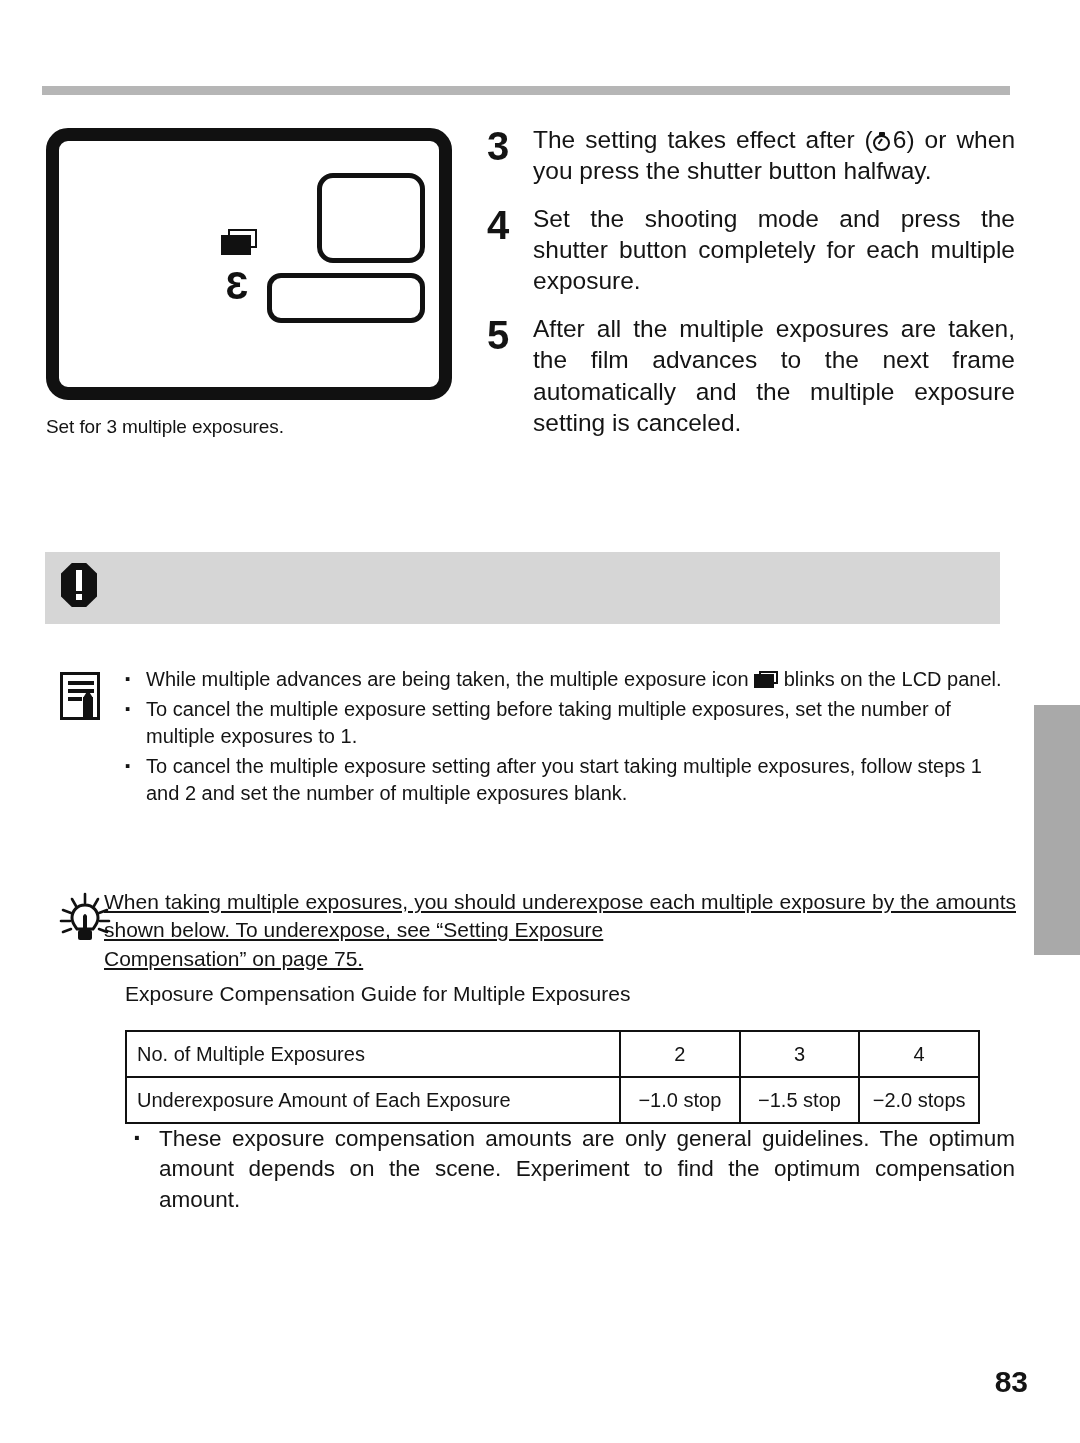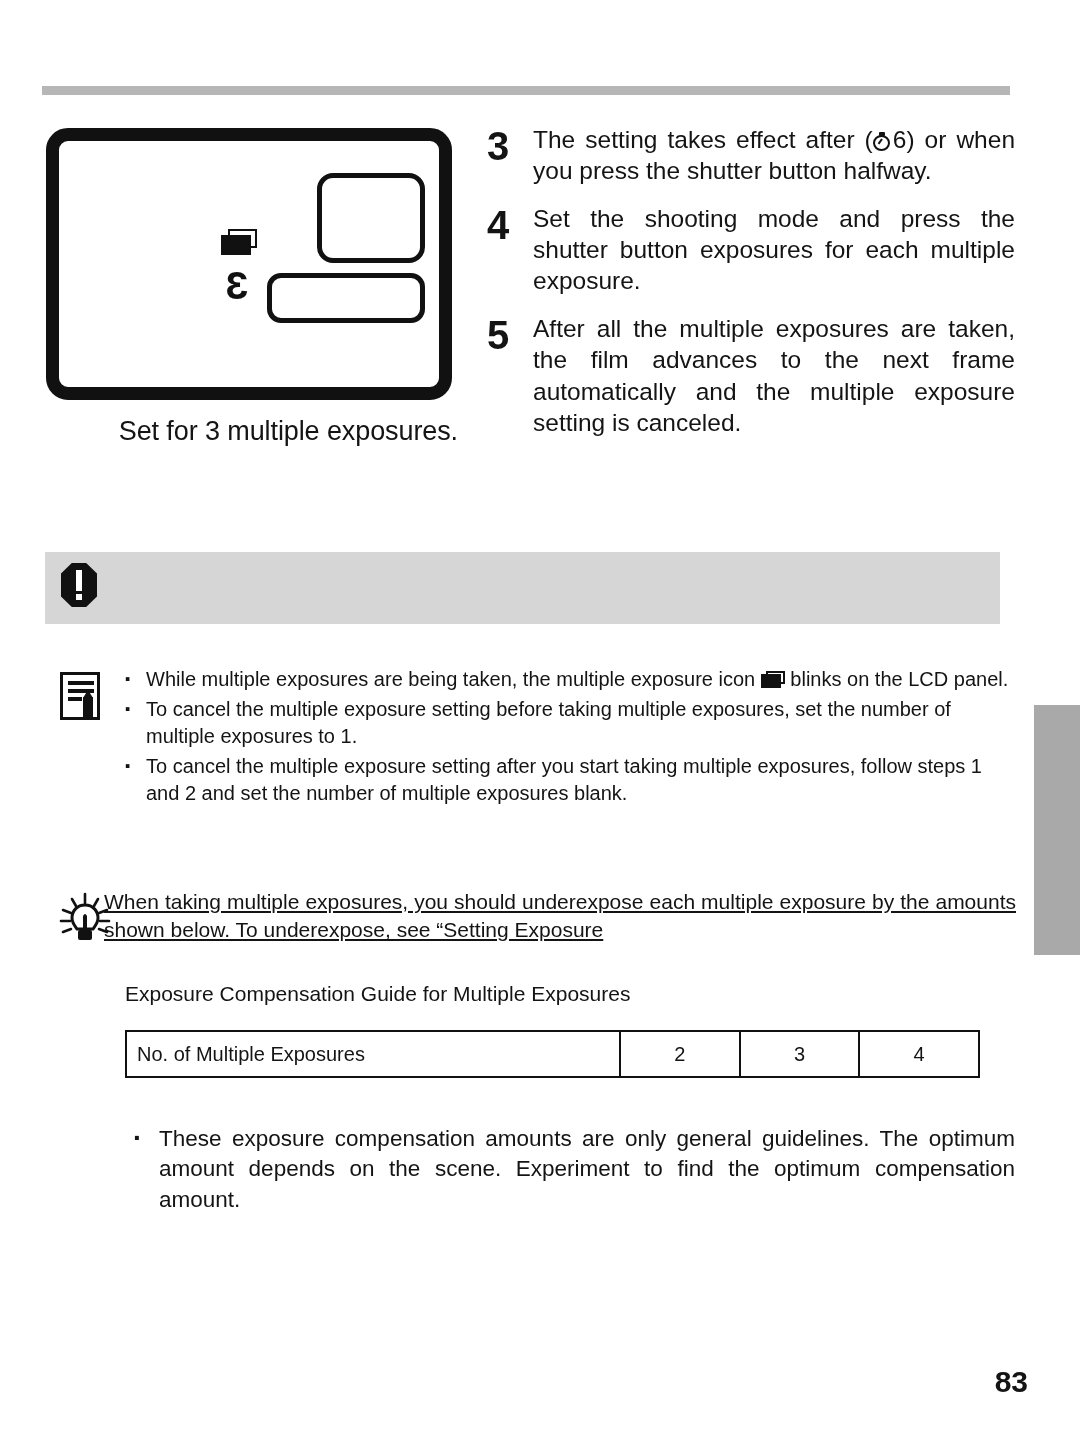--- a/index.html
+++ b/index.html
@@ -134,22 +134,22 @@
     top: 128px;
     font-family: "Liberation Mono", monospace;
     font-size: 40px;
     font-weight: bold;
     line-height: 1;
     transform: scaleX(-1);
     color: #111;
   }
   #lcd-caption {
     margin-top: 16px;
-    text-align: right;
-    font-size: 27px;
+    text-align: left;
+    font-size: 19px;
     letter-spacing: -0.1px;
   }
 
   
   #steps {
     position: absolute;
     left: 487px;
     top: 124px;
     width: 528px;
   }
@@ -436,21 +436,21 @@
 
 <div id="steps">
 
   <div class="step">
     <div class="step-num">3</div>
     <div class="step-body"><span>The setting takes effect after (</span><span class="stopwatch"><span class="stem"></span><span class="dial"></span><span class="hand"></span></span><span>6) or when you press the shutter button halfway.</span></div>
   </div>
 
   <div class="step">
     <div class="step-num">4</div>
-    <div class="step-body">Set the shooting mode and press the shutter button exposures for each multiple exposure.</div>
+    <div class="step-body">Set the shooting mode and press the shutter button completely for each multiple exposure.</div>
   </div>
 
   <div class="step">
     <div class="step-num">5</div>
     <div class="step-body">After all the multiple exposures are taken, the film advances to the next frame automatically and the multiple exposure setting is canceled.</div>
   </div>
 
 </div>
 
 <div id="caution-box">
@@ -464,21 +464,21 @@
 
 <div id="note-block">
   <div id="note-icon">
     <span class="ln ln1"></span>
     <span class="ln ln2"></span>
     <span class="ln ln3"></span>
     <span class="pencil-tip"></span>
     <span class="pencil-body"></span>
   </div>
   <ul id="note-list">
-    <li><span>While multiple exposures are being taken, the multiple exposure icon </span><span class="me-icon inline"><span class="back"></span><span class="front"></span></span><span> blinks on the LCD panel.</span></li>
+    <li><span>While multiple advances are being taken, the multiple exposure icon </span><span class="me-icon inline"><span class="back"></span><span class="front"></span></span><span> blinks on the LCD panel.</span></li>
     <li>To cancel the multiple exposure setting before taking multiple exposures, set the number of multiple exposures to 1.</li>
     <li>To cancel the multiple exposure setting after you start taking multiple exposures, follow steps 1 and 2 and set the number of multiple exposures blank.</li>
   </ul>
 </div>
 
 <div id="tip-block">
   <div id="tip-icon">
     <svg width="58" height="56" viewBox="0 0 58 56" aria-hidden="true">
       <g stroke="#111" stroke-width="2.6" stroke-linecap="round" fill="none">
         <line x1="29" y1="2" x2="29" y2="11"></line>
@@ -491,33 +491,40 @@
         <line x1="7" y1="40" x2="15" y2="37"></line>
         <line x1="51" y1="40" x2="43" y2="37"></line>
       </g>
       <path d="M29 13 C21 13 16 19 16 26 C16 31 19 34 21 37 L37 37 C39 34 42 31 42 26 C42 19 37 13 29 13 Z" fill="#fff" stroke="#111" stroke-width="3"></path>
       <path d="M27 37 L27 24 Q29 20 31 24 L31 37 Z" fill="#111"></path>
       <rect x="22" y="38" width="14" height="10" rx="2" fill="#111"></rect>
     </svg>
   </div>
   <div id="tip-text">
     <span>When taking multiple exposures, you should underexpose each multiple exposure by the amounts shown below. To underexpose, see “Setting Exposure</span>
+    <div class="last">Compensation” on page 75.</div>
   </div>
 </div>
 
 <div id="table-section">
   <div id="table-caption">Exposure Compensation Guide for Multiple Exposures</div>
   <table class="guide">
     <tbody>
       <tr>
         <td class="label">No. of Multiple Exposures</td>
         <td class="val">2</td>
         <td class="val">3</td>
         <td class="val">4</td>
       </tr>
+      <tr>
+        <td class="label">Underexposure Amount of Each Exposure</td>
+        <td class="val">−1.0 stop</td>
+        <td class="val">−1.5 stop</td>
+        <td class="val">−2.0 stops</td>
+      </tr>
     </tbody>
   </table>
 </div>
 
 <ul id="after-table-list">
   <li>These exposure compensation amounts are only general guidelines. The optimum amount depends on the scene. Experiment to find the optimum compensation amount.</li>
 </ul>
 
 <div id="edge-tab"></div>
 

